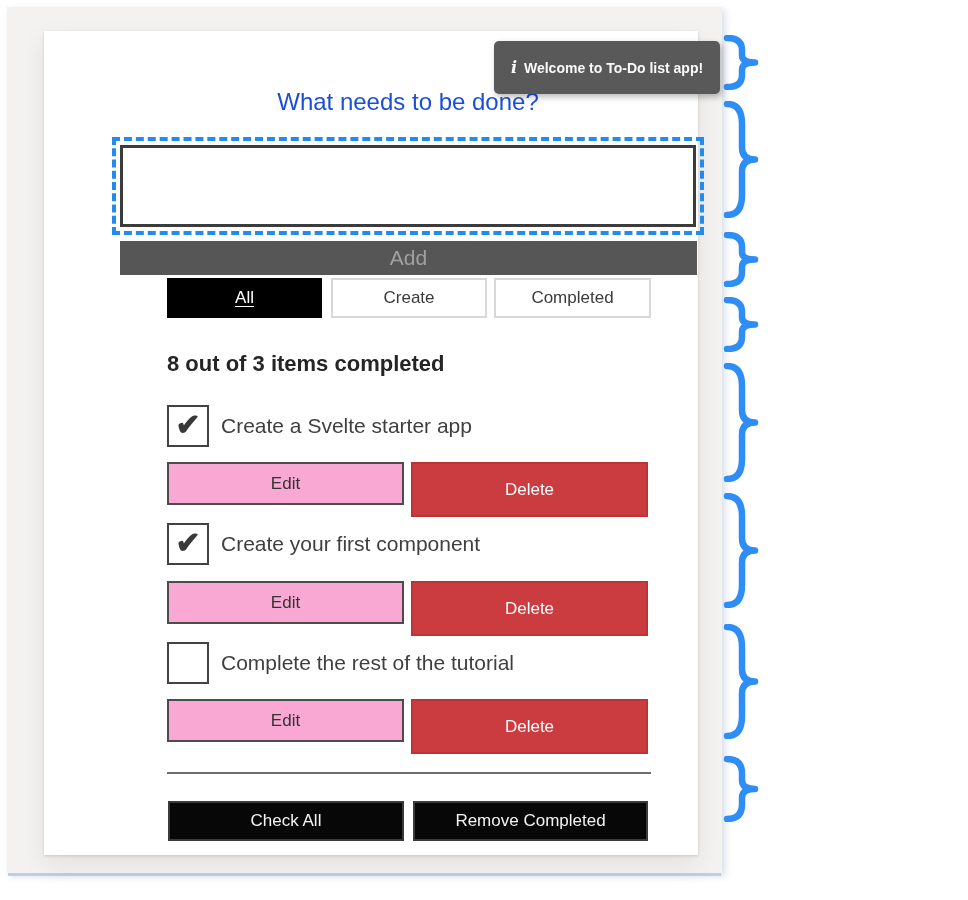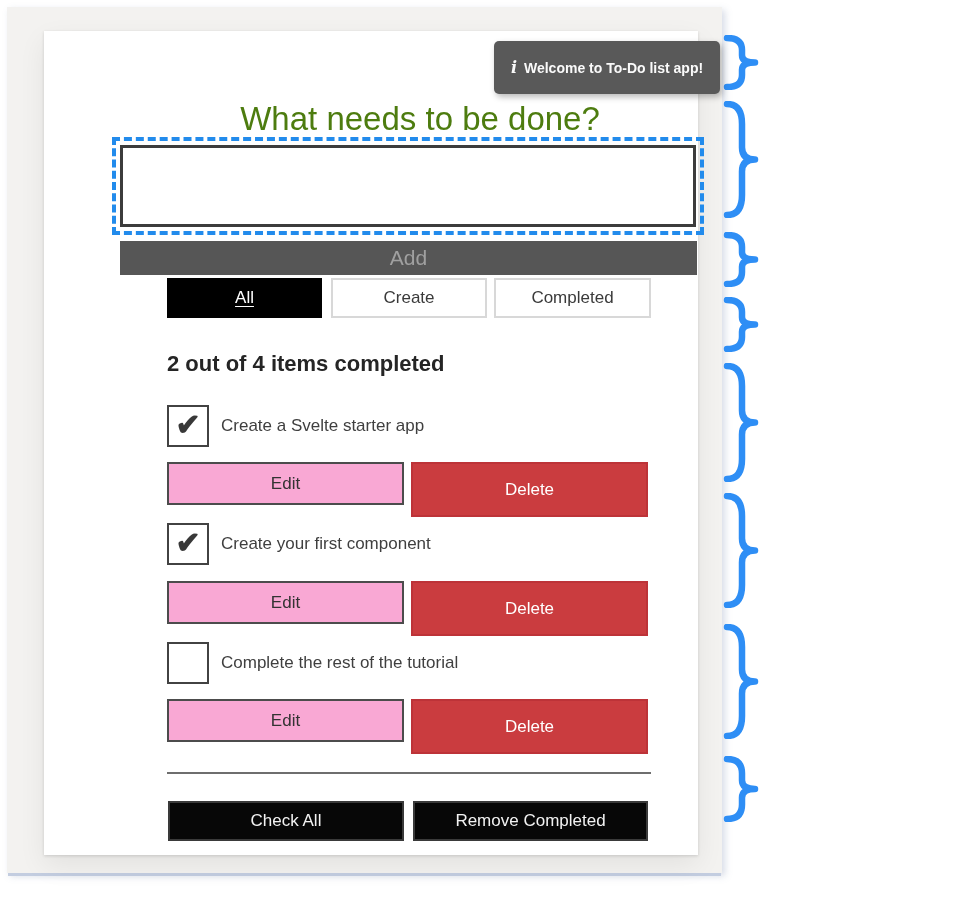--- a/index.html
+++ b/index.html
@@ -7,22 +7,22 @@
         font-family:"Liberation Sans",sans-serif;}
 
   
   .panel{position:absolute;left:7px;top:7px;width:715px;height:866px;background:#f3f2f0;
          box-shadow:0 4px 0 -1px #c3cde0, 3px 3px 7px rgba(110,130,170,.28);}
 
   
   .card{position:absolute;left:37px;top:24px;width:654px;height:824px;background:#ffffff;
         box-shadow:0 1px 3px rgba(0,0,0,.14), 0 10px 26px rgba(0,0,0,.07);}
 
-  .title{position:absolute;left:37px;top:57px;width:654px;margin:12px;text-align:center;
-         font-size:33px;font-weight:400;color:#4d7c0f;}
+  .title{position:absolute;left:37px;top:57px;width:654px;margin:0;text-align:center;
+         font-size:24px;font-weight:400;color:#1d4ed8;}
 
   .alert{position:absolute;left:487px;top:34px;width:226px;height:53px;background:#595959;
          border-radius:5px;box-shadow:2px 3px 6px rgba(0,0,0,.28);display:flex;align-items:center;
          justify-content:center;gap:7px;color:#fafafa;font-size:14px;font-weight:700;z-index:5;}
   .alert .info-i{font-family:"DejaVu Serif",serif;font-style:italic;font-weight:700;font-size:16px;}
 
   .new-todo-input{position:absolute;left:76px;top:114px;width:576px;height:82px;box-sizing:border-box;
          border:3px solid #3c3c3c;background:#fff;outline:4px dashed #228bec;outline-offset:4px;
          font-size:20px;padding:0 12px;font-family:"Liberation Sans",sans-serif;}
 
@@ -36,21 +36,21 @@
   .filter-btn.plain{background:#fff;border:2px solid #d8d8d8;color:#3a3a3a;}
   .filter-active{left:287px;width:156px;}
   .filter-completed{left:450px;width:157px;}
 
   .status-heading{position:absolute;left:123px;top:320px;margin:0;font-size:22px;font-weight:700;color:#252525;}
 
   .checkbox{position:absolute;left:123px;width:42px;height:42px;box-sizing:border-box;
          border:2px solid #424242;background:#fff;cursor:pointer;display:flex;align-items:center;justify-content:center;}
   .check-glyph{font-size:30px;font-weight:700;color:#383838;line-height:1;transform:translateY(-1px);}
   .todo-label{position:absolute;left:177px;height:42px;display:flex;align-items:center;
-         font-size:17px;color:#3f3f3f;}
+         font-size:21px;color:#3f3f3f;}
   .edit-btn{position:absolute;left:123px;width:237px;height:43px;box-sizing:border-box;background:#f9a8d4;
          border:2px solid #4c4c4c;color:#333;font-size:17px;font-family:"Liberation Sans",sans-serif;cursor:pointer;}
   .delete-btn{position:absolute;left:367px;width:237px;height:55px;box-sizing:border-box;background:#ca3c3f;
          border:2px solid #bd3338;color:#fff;font-size:17px;font-family:"Liberation Sans",sans-serif;cursor:pointer;}
 
   .row1-1{top:374px;} .row2-1{top:431px;}
   .row1-2{top:492px;} .row2-2{top:550px;}
   .row1-3{top:611px;} .row2-3{top:668px;}
 
   .divider{position:absolute;left:123px;top:741px;width:484px;height:0;border:none;border-top:2px solid #6e6e6e;margin:0;}
@@ -74,21 +74,21 @@
       <h1 class="title">What needs to be done?</h1>
 
       <input class="new-todo-input" type="text" value="" style="">
 
       <button class="add-btn">Add</button>
 
       <button class="filter-btn selected">All</button>
       <button class="filter-btn plain filter-active">Create</button>
       <button class="filter-btn plain filter-completed">Completed</button>
 
-      <h2 class="status-heading">2 out of 4 items completed</h2>
+      <h2 class="status-heading">8 out of 3 items completed</h2>
 
       <div class="checkbox row1-1">
         <span class="check-glyph">✔</span>
       </div>
       <span class="todo-label row1-1">Create a Svelte starter app</span>
       <button class="edit-btn row2-1">Edit</button>
       <button class="delete-btn row2-1">Delete</button>
 
       <div class="checkbox row1-2">
         <span class="check-glyph">✔</span>

